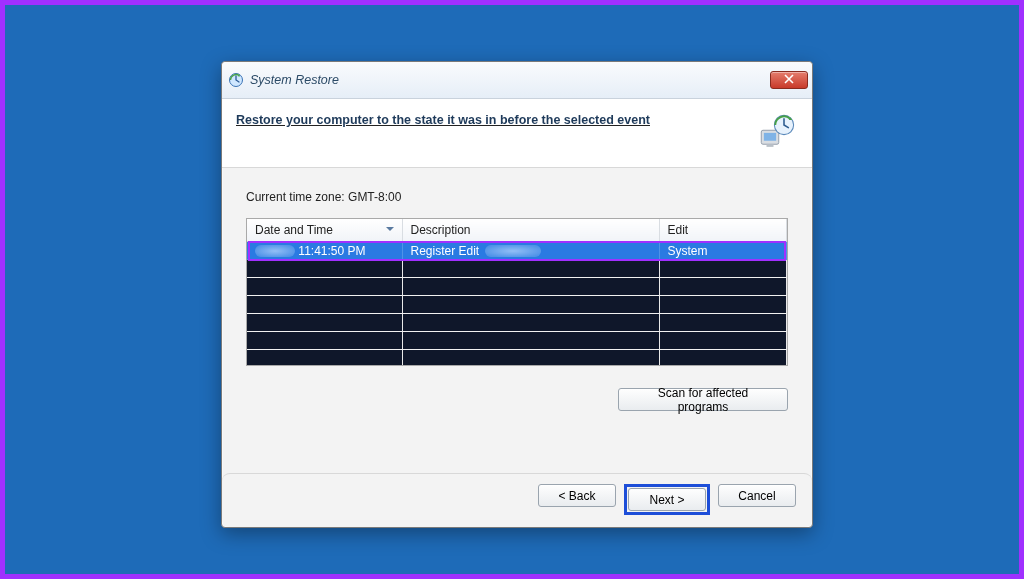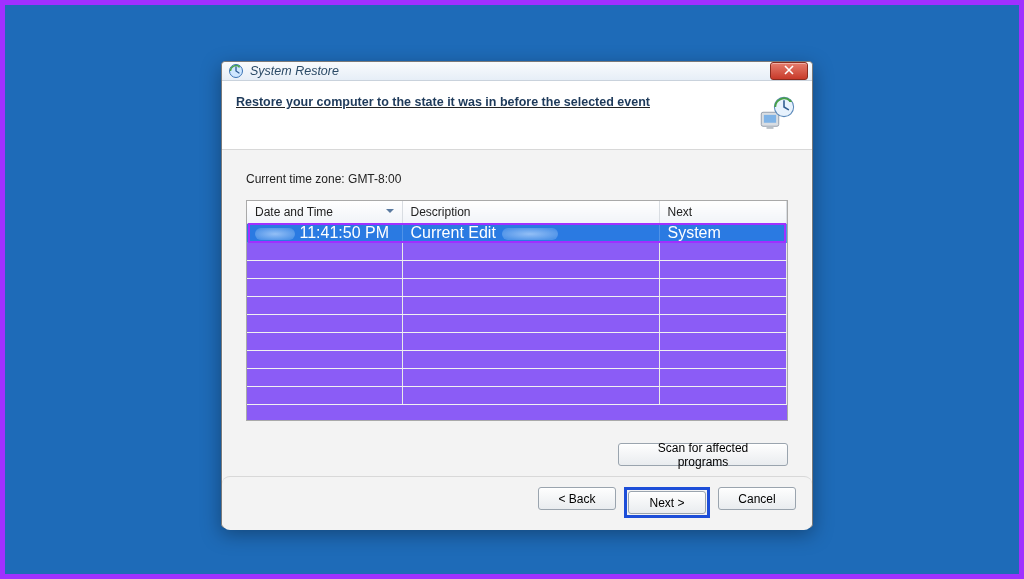--- a/index.html
+++ b/index.html
@@ -59,22 +59,22 @@
     .heading { font-weight: bold; color: #1e3a5a; font-size: 12.5px; padding-top: 2px; }
     .restore-icon { width: 42px; height: 42px; }
     .content {
       flex: 1;
       padding: 22px 24px 10px 24px;
       display: flex; flex-direction: column;
     }
     .tz-line { color: #222; margin-bottom: 14px; }
     .table-wrap {
       border: 1px solid #a9a9a9;
-      background: #8b5cf6;
-      height: 221px;
+      background: #0f172a;
+      height: 148px;
       position: relative;
       overflow: hidden;
     }
     table { width: 100%; border-collapse: collapse; table-layout: fixed; }
     thead th {
       text-align: left;
       font-weight: normal;
       background: linear-gradient(#ffffff,#f1f4f8);
       border-right: 1px solid #d9dde2;
       border-bottom: 1px solid #c8cdd3;
@@ -91,21 +91,21 @@
       border-top: 4px solid #5a7aa0;
     }
     .col-dt  { width: 155px; }
     .col-dsc { width: 257px; }
     .col-typ { width: auto; }
     tbody tr { height: 18px; }
     tbody td {
       padding: 0 8px;
       border-right: 1px solid #e9e9e9;
       border-bottom: 1px solid #f1f1f1;
-      font-size: 16px;
+      font-size: 12px;
       white-space: nowrap; overflow: hidden;
     }
     tbody tr.selected td {
       background: #2a7ae2;
       color: #ffffff;
       border-right-color: #4f93e8;
       border-bottom-color: #4f93e8;
     }
     
     .hilite-row {
@@ -202,32 +202,32 @@
         <thead>
           <tr>
             <th>
               <span>Date and Time</span>
               <span class="sort-arrow"></span>
             </th>
             <th>
               <span>Description</span>
             </th>
             <th>
-              <span>Next</span>
+              <span>Edit</span>
             </th>
           </tr>
         </thead>
         <tbody>
           <tr class="selected">
             <td>
               <span class="redact" style="width:40px"></span>
               <span>11:41:50 PM</span>
             </td>
             <td>
-              <span>Current Edit</span>
+              <span>Register Edit</span>
               <span class="redact" style="width:56px;margin-left:2px"></span>
             </td>
             <td>
               <span>System</span>
             </td>
           </tr>
 
           <tr>
               <td></td>
               <td></td>

